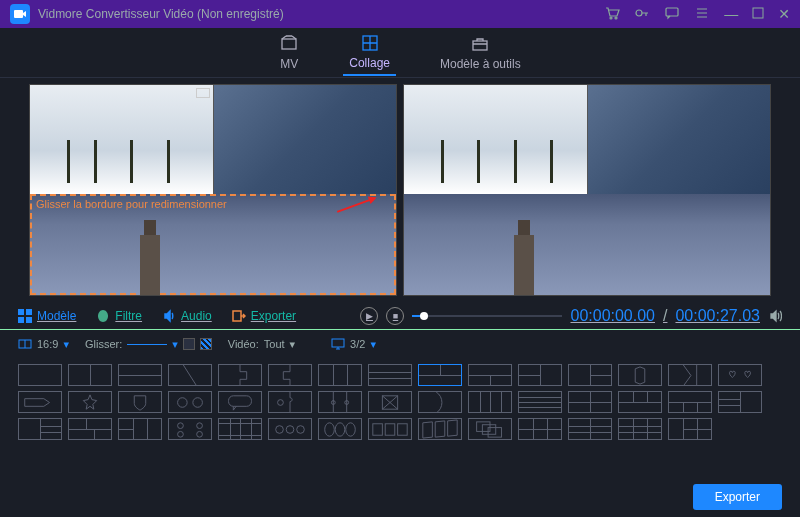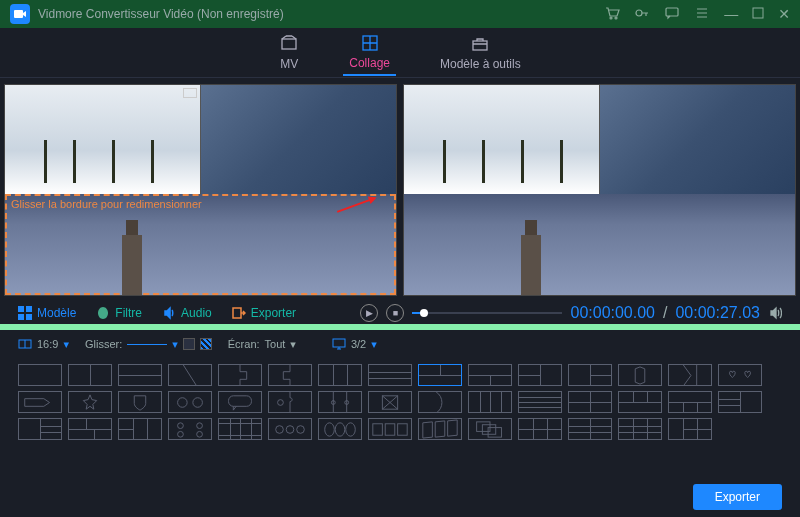--- a/index.html
+++ b/index.html
@@ -1,45 +1,45 @@
 <!DOCTYPE html>
 <html><head>
 <meta charset="utf-8">
 <style>
 *{margin:0;padding:0;box-sizing:border-box;font-family:-apple-system,BlinkMacSystemFont,"Segoe UI",sans-serif;}
 body{background:#1a1e27;color:#aab;width:800px;height:517px;overflow:hidden;font-size:12px;}
-.titlebar{height:28px;background:#14532d;display:flex;align-items:center;padding:0 10px;}
+.titlebar{height:28px;background:#4c1d95;display:flex;align-items:center;padding:0 10px;}
 .logo{width:20px;height:20px;background:#1e88ff;border-radius:4px;display:flex;align-items:center;justify-content:center;color:#fff;font-size:11px;margin-right:8px;}
 .title{color:#9aa;font-size:12px;}
 .winbtns{margin-left:auto;display:flex;gap:14px;align-items:center;}
 .winbtn{color:#8a9;cursor:pointer;font-size:14px;}
 .navtabs{height:50px;display:flex;justify-content:center;gap:38px;align-items:center;border-bottom:1px solid #2a3040;}
 .navtab{display:flex;flex-direction:column;align-items:center;gap:3px;color:#aab;cursor:pointer;padding:4px 6px;}
-.navtab.active{color:#ec4899;border-bottom:2px solid #1e88ff;}
+.navtab.active{color:#c4b5fd;border-bottom:2px solid #1e88ff;}
 .navicon{width:20px;height:20px;display:flex;align-items:center;justify-content:center;}
-.workspace{height:224px;display:flex;gap:6px;padding:6px 4px;}
+.workspace{height:224px;display:flex;gap:6px;padding:6px 29px;}
 .pane{flex:1;border:1px solid #444;position:relative;background:#2a3445;}
 .pane.left{display:flex;flex-direction:column;}
 .cell-top{flex:0 0 52%;display:flex;}
 .cell-bottom{flex:1;background:linear-gradient(180deg,#4a5878 0%,#6a7898 30%,#8a98b8 100%);position:relative;}
 .cell-tl{flex:1;background:linear-gradient(180deg,#e8edf2 0%,#cad5e0 60%,#fff 100%);position:relative;border-right:1px solid #555;}
 .cell-tr{flex:1;background:linear-gradient(135deg,#5a7090 0%,#3a5070 50%,#2a4060 100%);position:relative;}
 .sel-outline{position:absolute;inset:0;border:2px dashed #e84;}
 .hint{position:absolute;top:4px;left:6px;color:#e84;font-size:11px;font-weight:500;z-index:5;}
 .arrow{position:absolute;top:10px;right:20px;width:40px;height:2px;background:#e22;transform:rotate(-20deg);z-index:5;}
 .arrow::after{content:"";position:absolute;right:-2px;top:-3px;border-left:8px solid #e22;border-top:4px solid transparent;border-bottom:4px solid transparent;}
 .aspect-badge{position:absolute;top:3px;right:3px;width:14px;height:10px;border:1px solid #ccc;}
 .tree{position:absolute;top:50%;width:3px;height:40%;background:#2a3020;}
 .pane.right .rtop{height:52%;display:flex;}
 .pane.right .rtl{flex:1;background:linear-gradient(180deg,#e8edf2 0%,#cad5e0 60%,#fff 100%);border-right:1px solid #555;position:relative;}
 .pane.right .rtr{flex:1;background:linear-gradient(135deg,#5a7090 0%,#3a5070 50%,#2a4060 100%);}
 .pane.right .rbottom{height:48%;background:linear-gradient(180deg,#4a5878 0%,#6a7898 30%,#8a98b8 100%);}
 .building{position:absolute;bottom:0;left:30%;width:20px;height:60px;background:#5a5048;}
 .building::before{content:"";position:absolute;top:-15px;left:4px;width:12px;height:15px;background:#4a4038;}
-.tabbar{height:28px;display:flex;align-items:center;gap:20px;padding:0 18px;border-bottom:6px solid #86efac;}
+.tabbar{height:28px;display:flex;align-items:center;gap:20px;padding:0 18px;border-bottom:1px solid #86efac;text-decoration:underline;}
 .tab{display:flex;align-items:center;gap:5px;color:#14b8a6;cursor:pointer;font-size:12px;}
 .tab.active{color:#1e88ff;}
 .tabicon{width:14px;height:14px;}
 .playbar{margin-left:auto;display:flex;align-items:center;gap:8px;}
 .playbtn{width:18px;height:18px;border:1px solid #888;border-radius:50%;display:flex;align-items:center;justify-content:center;cursor:pointer;font-size:9px;color:#aab;}
 .seek{width:150px;height:2px;background:#3a4050;position:relative;}
 .seek::before{content:"";position:absolute;left:0;width:10px;height:2px;background:#1e88ff;}
 .seek::after{content:"";position:absolute;left:8px;top:-3px;width:8px;height:8px;border-radius:50%;background:#fff;}
 .time{color:#1e88ff;font-size:16px;}
 .options{height:28px;display:flex;align-items:center;gap:16px;padding:0 18px;font-size:11px;color:#9aa;}
@@ -224,21 +224,21 @@
     <span class="dd">▾</span>
   </div>
   <div class="opt">
     <span>Glisser:</span>
     <div class="borderline"></div>
     <span class="dd">▾</span>
     <div class="swatch" style="background:#2a3040"></div>
     <div class="swatch pattern"></div>
   </div>
   <div class="opt">
-    <span>Écran:</span>
+    <span>Vidéo:</span>
     <span>Tout</span>
     <span class="dd" style="color:#9aa">▾</span>
   </div>
   <div class="opt" style="margin-left:20px">
     <svg width="14" height="14" viewBox="0 0 14 14" fill="none" stroke="#1e88ff">
         <rect x="1" y="2" width="12" height="8"></rect>
         <path d="M5 12h4M7 10v2"></path>
       </svg>
     <span>3/2</span>
     <span class="dd">▾</span>

